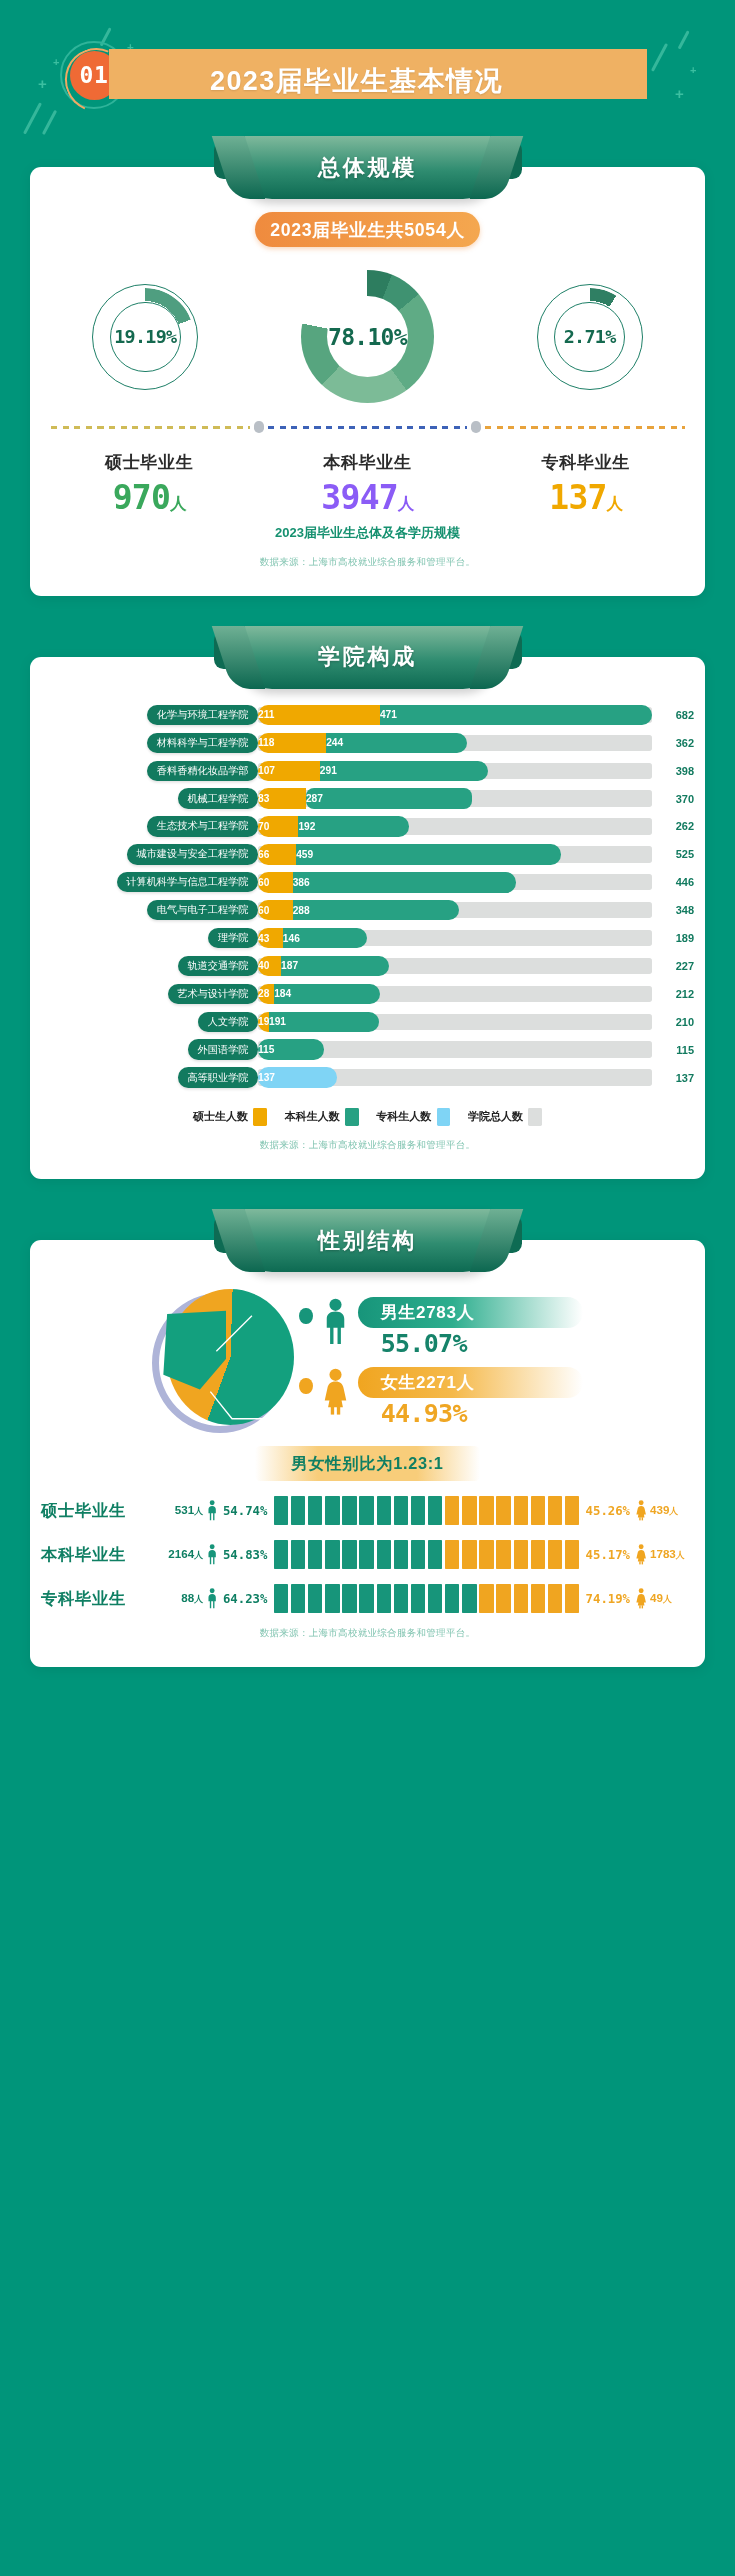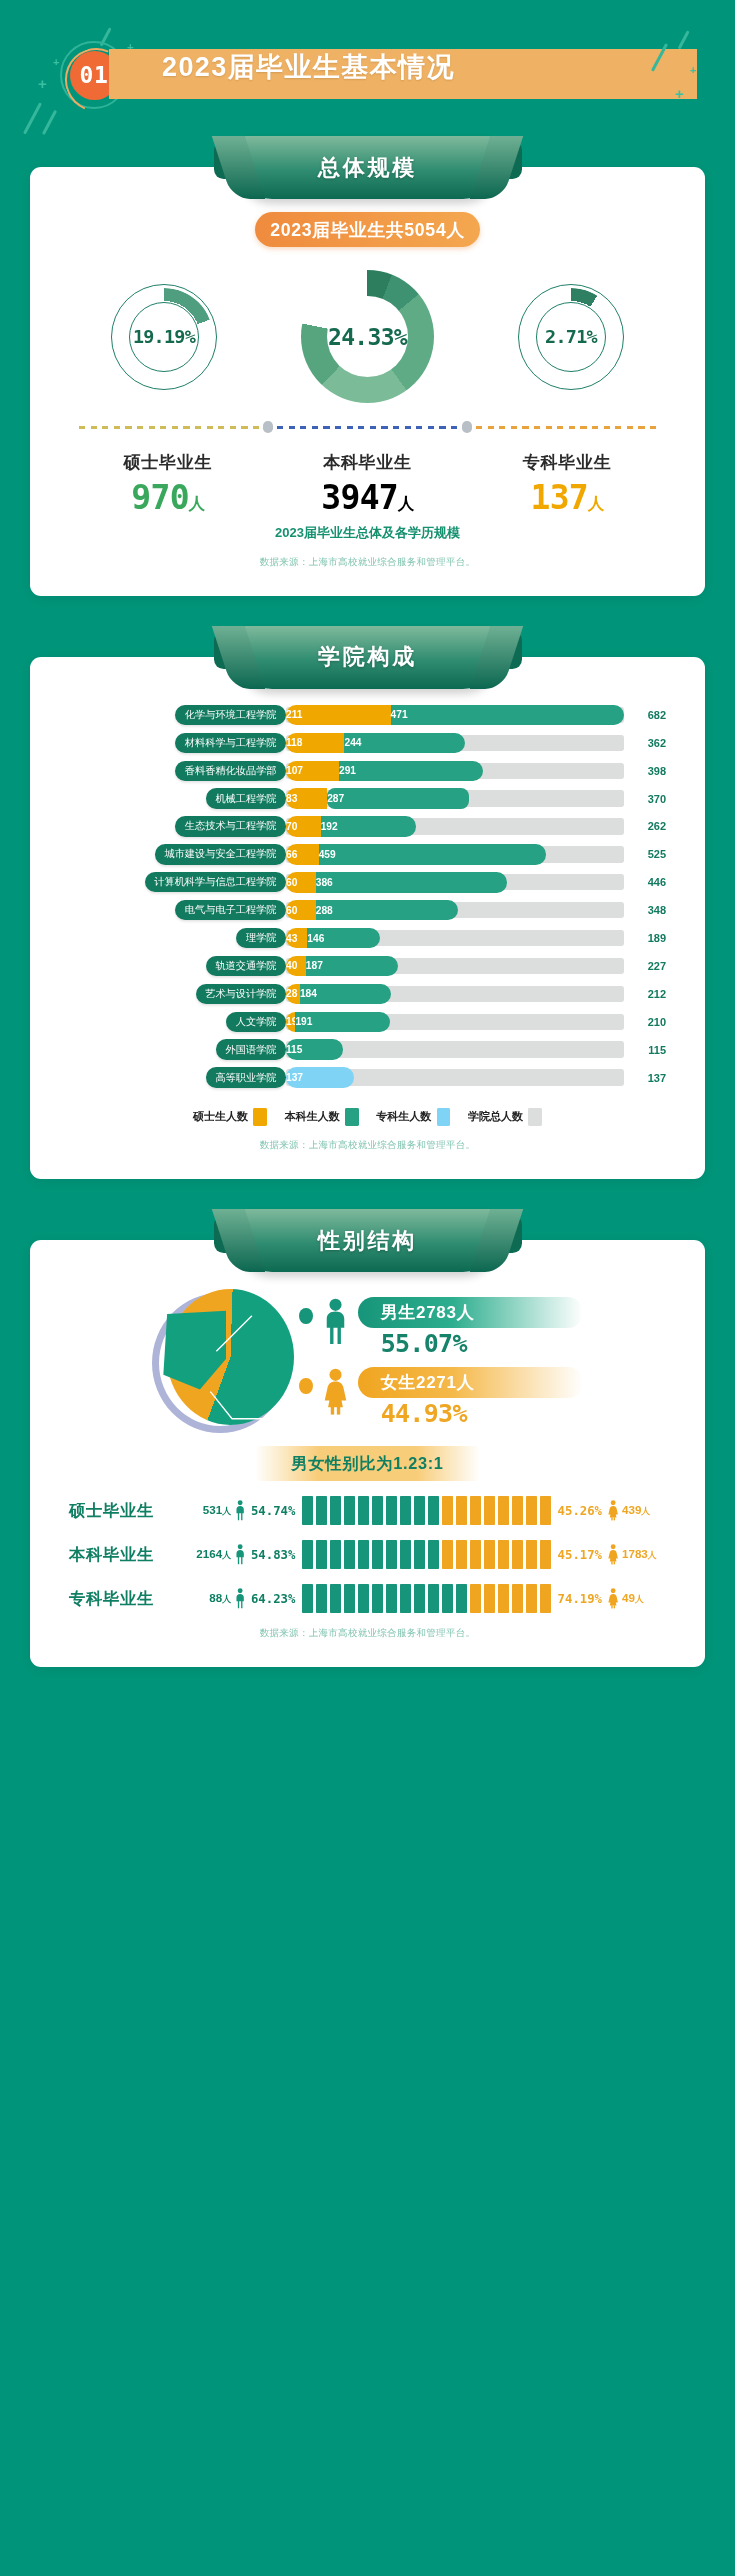--- a/index.html
+++ b/index.html
@@ -30,24 +30,24 @@
   .num-badge .disc {
     position:absolute; left:9.5px; top:9.5px; width:49px; height:49px; border-radius:50%;
     background:#ef6a35; display:flex; align-items:center; justify-content:center;
   }
   .num-badge .disc span {
     color:#fff; font-size:23px; font-weight:bold; letter-spacing:0.7px;
     font-family:"DejaVu Sans Mono","Liberation Mono",monospace;
   }
 
   .title-banner {
-    position:absolute; left:109px; top:49px; height:50px; width:588px;
+    position:absolute; left:109px; top:49px; height:50px; width:538px;
     background:#efb163;
     clip-path:polygon(0 0, 100% 0, 100% 100%, 0 100%);
-    display:flex; align-items:flex-start;
+    display:flex; align-items:flex-end;padding-left:48px;
   }
   .title-banner::after{
     content:""; position:absolute; right:-20.4px; top:0; width:23px; height:50px;
     background:#efb163; transform:skewX(-20deg);
   }
   .title-text {
     color:#fff; font-size:27px; font-weight:bold; letter-spacing:1.4px; padding-left:53px;
     text-shadow:0 1.4px 2px rgba(0,0,0,.12);
   }
 
@@ -77,21 +77,21 @@
   .ribbon .body::before,.ribbon .body::after{
     content:""; position:absolute; top:0; width:33px; height:63px;
     background:linear-gradient(180deg,#6fb094 0%,#0c6750 100%);
   }
   .ribbon .body::before{ left:-23px; transform:skewX(18deg); border-radius:0 0 0 17.7px; }
   .ribbon .body::after { right:-23px; transform:skewX(-18deg); border-radius:0 0 17.7px 0; }
   .ribbon .label{
     position:relative; z-index:4; color:#fff; font-size:22px; font-weight:bold; letter-spacing:2.7px;
     text-shadow:0 1.4px 2.7px rgba(0,0,0,.25);
   }
-  .card-inner{ padding:44px 39px 23px; }
+  .card-inner{ padding:44px 11px 23px; }
   .source{
     text-align:center; color:#7fc3af; font-size:9.5px; letter-spacing:0.3px; padding:13.6px 0 4.1px;
   }
   .caption{ text-align:center; color:#169170; font-weight:bold; font-size:13px; margin-top:6.8px; }
 
   
   .pill-total{
     width:225px; margin:1.4px auto 0; height:35px; border-radius:17.7px;
     background:linear-gradient(90deg,#ef8b3e 0%,#f4a74f 100%);
     color:#fff; font-size:17.7px; font-weight:bold; letter-spacing:0.7px;
@@ -260,21 +260,21 @@
             <div class="outline inner"></div>
             <div class="arc" style="background:conic-gradient(#4f9e80 0 19.19%, transparent 19.19% 100%); mask:radial-gradient(circle, transparent 52%, #000 52%); -webkit-mask:radial-gradient(circle, transparent 52%, #000 52%);"></div>
             <div class="pct">19.19%</div>
           </div>
         </div>
         <div class="donut-unit">
           <div class="donut big">
             <div class="arc" style="background:conic-gradient(#2d7d5f 0 6%, #3f9271 6% 14%, #5fab85 14% 40%, #7cbb97 40% 62%, #57a57f 62% 78.10%, #ffffff 78.10% 100%);"></div>
             <div class="hole"></div>
             <div class="outline"></div>
-            <div class="pct">24.33%</div>
+            <div class="pct">78.10%</div>
           </div>
         </div>
         <div class="donut-unit">
           <div class="donut small">
             <div class="outline"></div>
             <div class="outline inner"></div>
             <div class="arc" style="background:conic-gradient(#2f7f63 0 9%, transparent 9% 100%); mask:radial-gradient(circle, transparent 52%, #000 52%); -webkit-mask:radial-gradient(circle, transparent 52%, #000 52%);"></div>
             <div class="pct">2.71%</div>
           </div>
         </div>
@@ -288,21 +288,21 @@
         <div class="dline c"></div>
       </div>
 
       <div class="stat-row">
         <div class="stat">
           <div class="lb">硕士毕业生</div>
           <div class="vl" style="color:#3aa85c"><b>970</b><i>人</i></div>
         </div>
         <div class="stat">
           <div class="lb">本科毕业生</div>
-          <div class="vl" style="color:#000000"><b>3947</b><i>人</i></div>
+          <div class="vl" style="color:#8b5cf6"><b>3947</b><i>人</i></div>
         </div>
         <div class="stat">
           <div class="lb">专科毕业生</div>
           <div class="vl" style="color:#f0a800"><b>137</b><i>人</i></div>
         </div>
       </div>
 
       <div class="caption">2023届毕业生总体及各学历规模</div>
       <div class="source">数据来源：上海市高校就业综合服务和管理平台。</div>
     </div>

